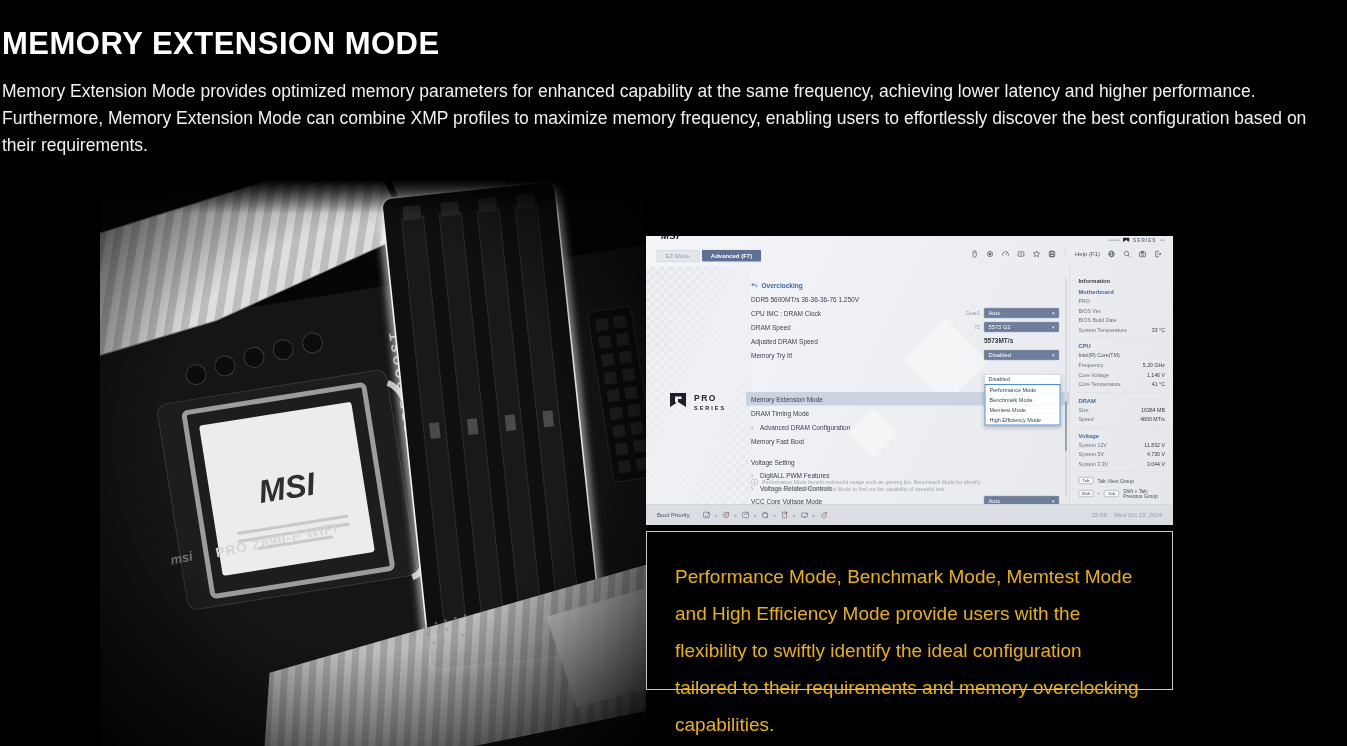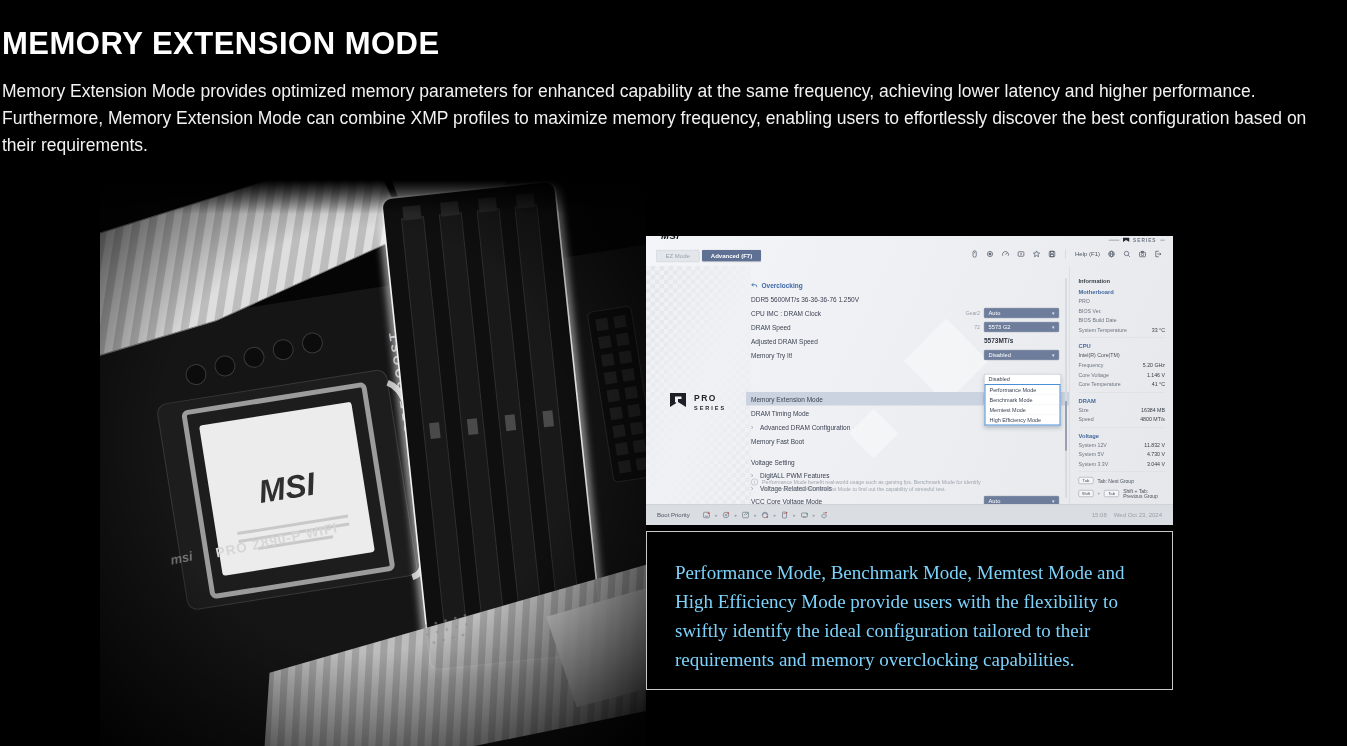--- a/index.html
+++ b/index.html
@@ -108,21 +108,21 @@
   .bp-label{font-size:12px;color:#4b5563;margin-right:26px;}
   .bootrow{display:flex;align-items:center;gap:9px;}
   .bdev{width:16px;height:16px;position:relative;display:inline-flex;}
   .bdev svg{stroke:#6a7180;fill:none;stroke-width:1.3;}
   .bsep{color:#9aa1ad;font-size:10px;}
   .bx-datetime{margin-left:auto;font-size:12px;color:#9aa0aa;display:flex;gap:14px;}
 
   
   .caption-box{margin-top:6px;width:527px;height:159px;border:1px solid #c9c9c9;
     box-sizing:border-box;padding:26px 26px 0 28px;}
-  .caption-box p{margin:0;font-size:19px;line-height:29px;color:#7dd3fc;font-weight:400;font-family:Liberation Serif, serif;}
+  .caption-box p{margin:0;font-size:19px;line-height:37px;color:#eab308;font-weight:400;}
 </style>
 </head>
 <body>
 
 <div class="stage">
 
   <h1 class="page-heading">MEMORY EXTENSION MODE</h1>
   <p class="page-intro">Memory Extension Mode provides optimized memory parameters for enhanced capability at the same frequency, achieving lower latency and higher performance. Furthermore, Memory Extension Mode can combine XMP profiles to maximize memory frequency, enabling users to effortlessly discover the best configuration based on their requirements.</p>
 
   <div class="mobo">

